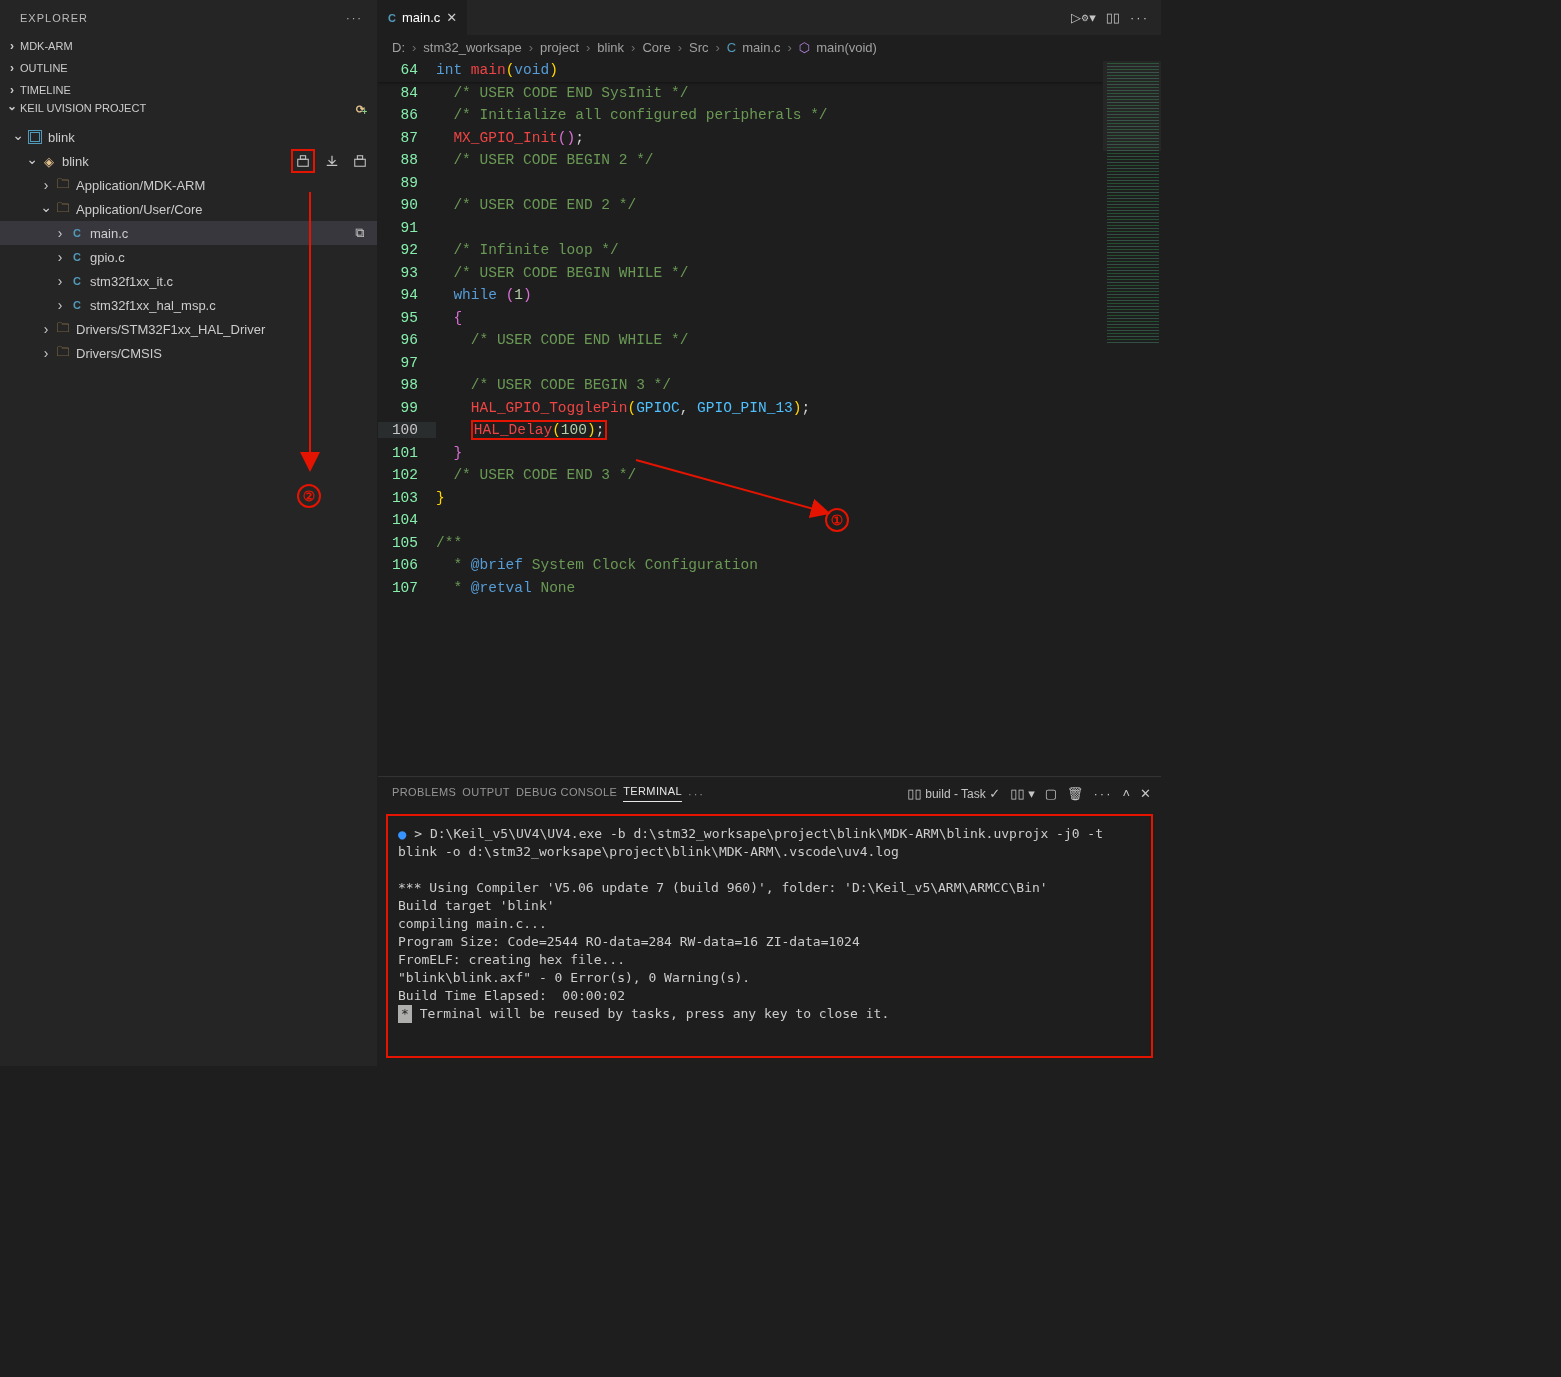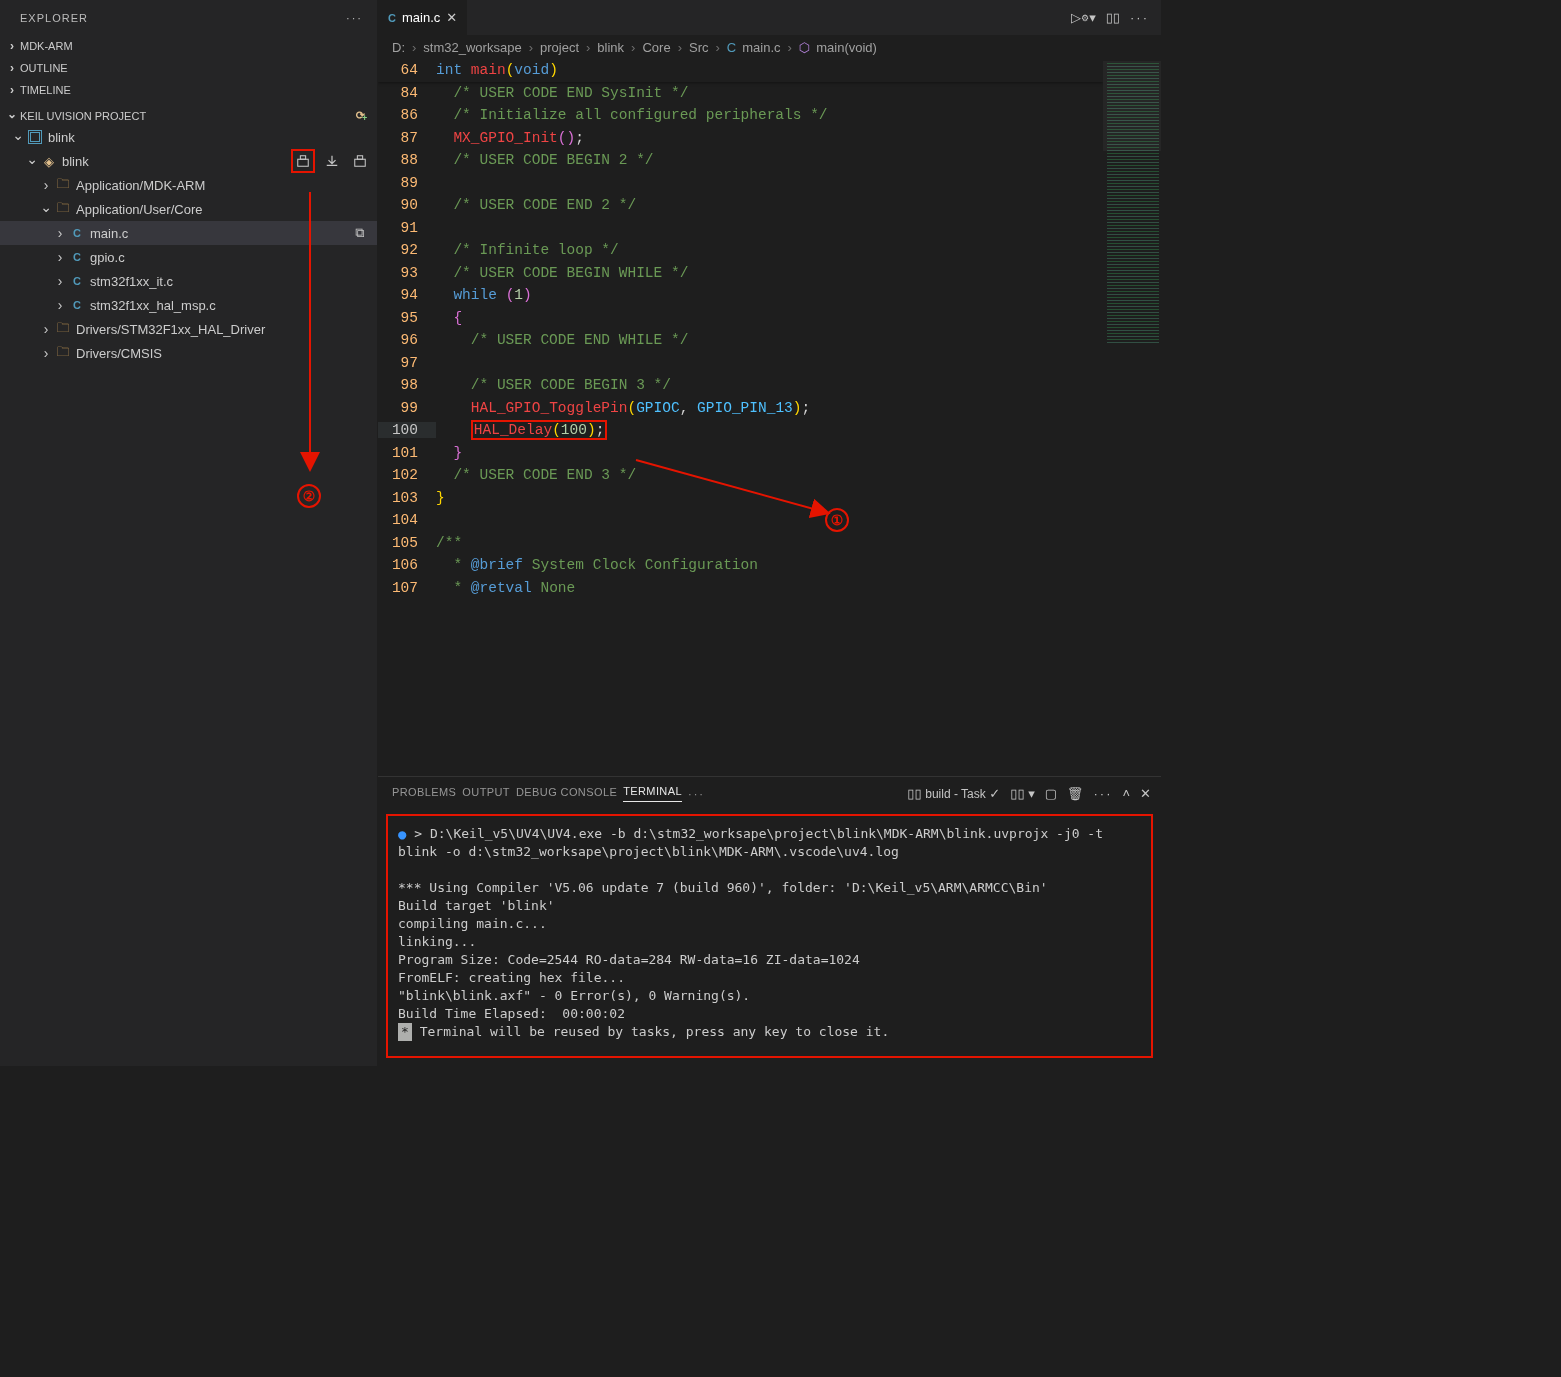--- a/index.html
+++ b/index.html
@@ -48,21 +48,21 @@
     font-weight: 600;
     font-size: 11px;
     cursor: pointer;
   }
   .sidebar-section .chev { width:16px; text-align:center; color:#cccccc; font-size:12px;}
   .sidebar-section-title { font-size: 11px; font-weight:400;}
   .sidebar-section.open .chev::before { content:"⌄"; position:relative; top:-2px;}
   .sidebar-section:not(.open) .chev::before { content:"›"; }
 
   .section-row {
-     height:22px; display:flex; align-items:flex-end; justify-content:space-between; padding: 0 6px 0 4px; gap: 16px;
+     height:22px; display:flex; align-items:flex-start; justify-content:space-between; padding: 0 6px 0 4px; gap: 16px;
   }
   .section-actions { display:flex; gap:8px; align-items:center;}
   .icon-sm { width:16px; height:16px; display:inline-flex; align-items:center; justify-content:center; color:#c5c5c5;}
 
   .tree {
     flex:1;
     overflow:auto;
     padding-top:2px;
   }
   .tree-row {
@@ -129,21 +129,21 @@
   }
   .code-scroll {
     flex:1; overflow:hidden; position:relative;
     font-family: Consolas, "Courier New", monospace;
     font-size:14.5px;
   }
   .code-line {
     display:flex; height:22.5px; align-items:center;
   }
   .gutter {
-    width:58px; text-align:right; padding-right:18px; color:#fdba74;
+    width:58px; text-align:right; padding-right:18px; color:#86efac;
   }
   .code-line.hl .gutter { background:#2a2d2e; color:#c6c6c6;}
   .code-line.hl .code-text { }
   .lnbox {display:inline-block;}
   .code-text { white-space:pre; }
   .tok-kw {color:#569cd6;margin-top:28px;}
   .tok-fn {color:#ef4444;}
   .tok-num{color:#b5cea8;}
   .tok-cmt{color:#6a9955;}
   .tok-pun{color:#d4d4d4;}
@@ -496,21 +496,20 @@
           <span>˄</span>
           <span>✕</span>
         </div>
       </div>
       <div class="term-body">
         <div class="term-line"><span class="prompt-dot">●</span> <span style="color:#cccccc;">&gt; </span><span>D:\Keil_v5\UV4\UV4.exe -b d:\stm32_worksape\project\blink\MDK-ARM\blink.uvprojx -j0 -t blink -o d:\stm32_worksape\project\blink\MDK-ARM\.vscode\uv4.log</span></div>
         <div class="term-line">&nbsp;</div>
         <div class="term-line">*** Using Compiler 'V5.06 update 7 (build 960)', folder: 'D:\Keil_v5\ARM\ARMCC\Bin'</div>
         <div class="term-line">Build target 'blink'</div>
         <div class="term-line">compiling main.c...</div>
-        <div class="term-line">linking...</div>
         <div class="term-line">Program Size: Code=2544 RO-data=284 RW-data=16 ZI-data=1024</div>
         <div class="term-line">FromELF: creating hex file...</div>
         <div class="term-line">"blink\blink.axf" - 0 Error(s), 0 Warning(s).</div>
         <div class="term-line">Build Time Elapsed:  00:00:02</div>
         <div class="term-line"><span class="term-cursor">*</span><span> Terminal will be reused by tasks, press any key to close it.</span></div>
       </div>
     </div>
   </div>
 
   <svg class="arrow annotation" style="left:300px; top:192px;" width="30" height="290">

